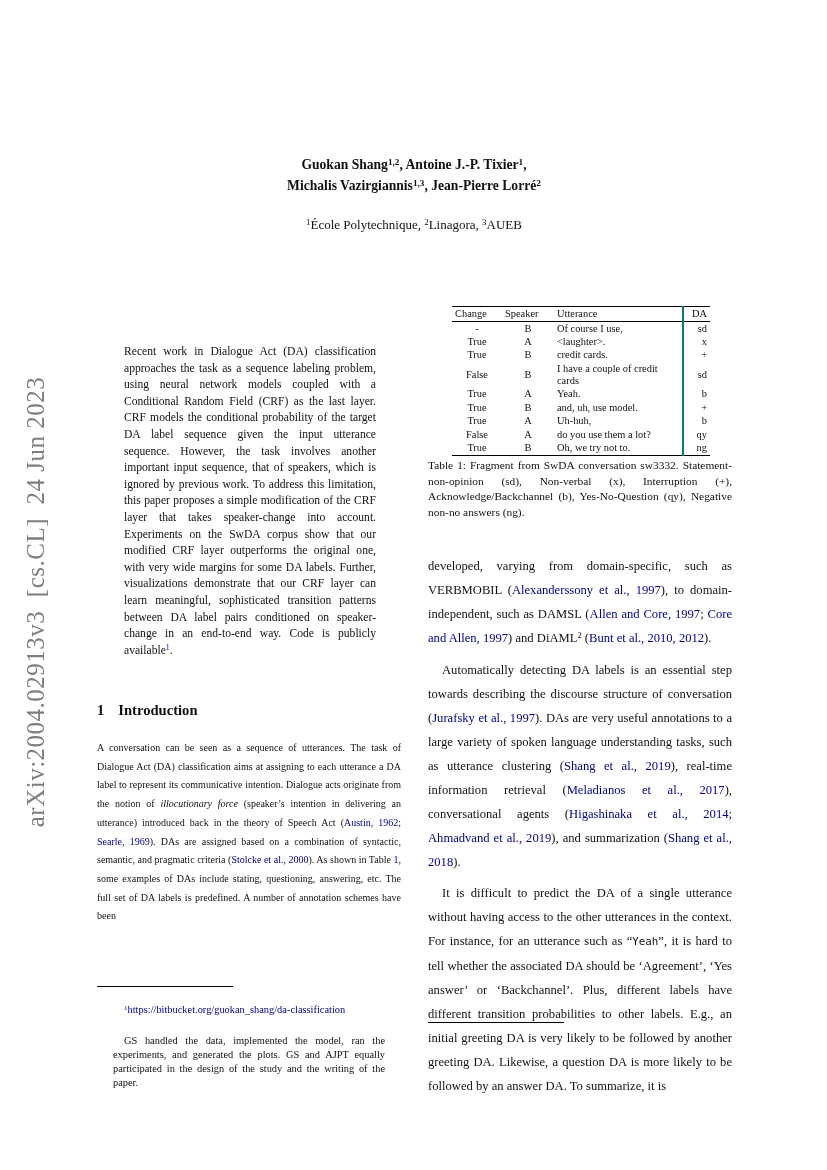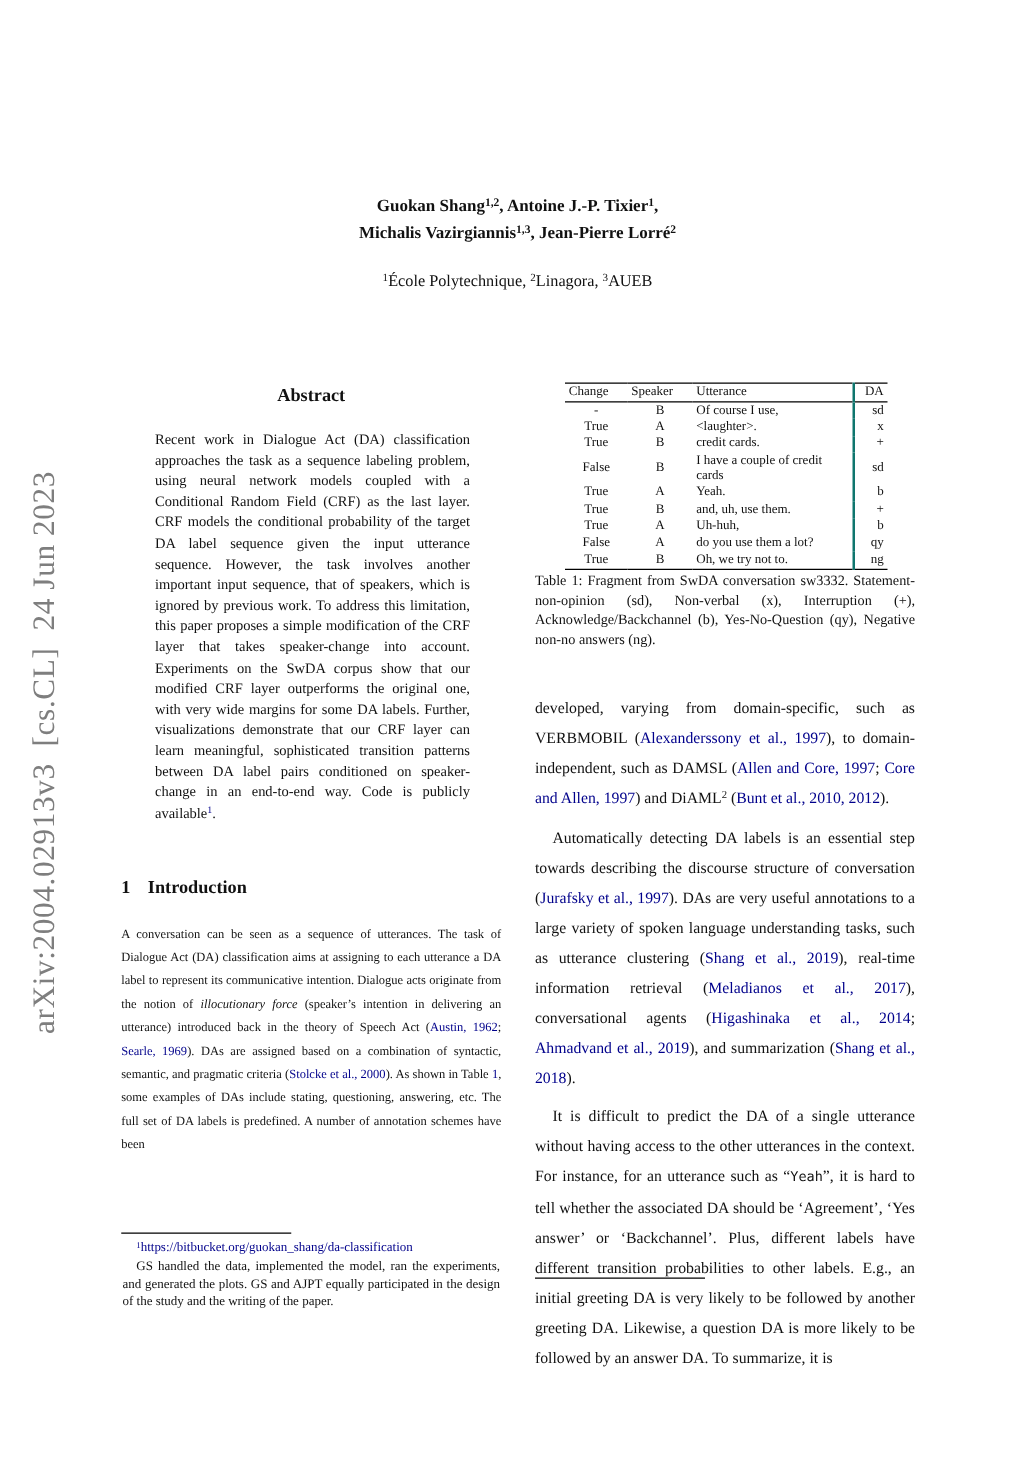--- a/index.html
+++ b/index.html
@@ -61,21 +61,21 @@
     font-size:10px;line-height:18.7px;text-align:justify;hyphens:auto;
   }
   
   .footnote{
     position:absolute;left:0;width:304px;
     font-size:10.4px;line-height:14px;text-align:justify;hyphens:auto;
   }
   .fn-left{top:986px;}
   .fn-right{top:1022px;}
   .fn-rule{width:136px;border-top:1px solid #000;margin-bottom:5px;}
-  .fn-para{margin:1px;text-indent:11px;}
+  .fn-para{margin:16px;text-indent:11px;}
   .fn-url{color:var(--link);word-break:break-all;}
   
   .table-wrap{position:absolute;top:306px;left:24px;width:258px;}
   table.datatable{
     border-collapse:collapse;width:100%;
     font-size:10.4px;
     border-top:1.6px solid #000;border-bottom:1.6px solid #000;
   }
   table.datatable th{
     font-weight:normal;text-align:left;
@@ -112,21 +112,20 @@
 
   <div class="watermark">arXiv:2004.02913v3  [cs.CL]  24 Jun 2023</div>
 
   <div class="authors">
     <div><span>Guokan Shang</span><span class="seg-sup">1,2</span><span>, Antoine J.-P. Tixier</span><span class="seg-sup">1</span><span>,</span></div>
     <div><span>Michalis Vazirgiannis</span><span class="seg-sup">1,3</span><span>, Jean-Pierre Lorré</span><span class="seg-sup">2</span></div>
   </div>
   <div class="affil"><span class="seg-sup">1</span><span>École Polytechnique, </span><span class="seg-sup">2</span><span>Linagora, </span><span class="seg-sup">3</span><span>AUEB</span></div>
 
   <div class="col col-left">
-    <div class="abstract-heading">Abstract</div>
     <div class="abstract-body"><span>Recent work in Dialogue Act (DA) classification approaches the task as a sequence labeling problem, using neural network models coupled with a Conditional Random Field (CRF) as the last layer. CRF models the conditional probability of the target DA label sequence given the input utterance sequence. However, the task involves another important input sequence, that of speakers, which is ignored by previous work. To address this limitation, this paper proposes a simple modification of the CRF layer that takes speaker-change into account. Experiments on the SwDA corpus show that our modified CRF layer outperforms the original one, with very wide margins for some DA labels. Further, visualizations demonstrate that our CRF layer can learn meaningful, sophisticated transition patterns between DA label pairs conditioned on speaker-change in an end-to-end way. Code is publicly available</span><span class="seg-suplink">1</span><span>.</span></div>
 
     <div class="section-heading">
       <span class="sec-num">1</span><span>Introduction</span>
     </div>
     <div class="intro-body"><span>A conversation can be seen as a sequence of utterances. The task of Dialogue Act (DA) classification aims at assigning to each utterance a DA label to represent its communicative intention. Dialogue acts originate from the notion of </span><span class="seg-italic">illocutionary force</span><span> (speaker’s intention in delivering an utterance) introduced back in the theory of Speech Act (</span><span class="seg-link">Austin, 1962</span><span>; </span><span class="seg-link">Searle, 1969</span><span>). DAs are assigned based on a combination of syntactic, semantic, and pragmatic criteria (</span><span class="seg-link">Stolcke et al., 2000</span><span>). As shown in Table </span><span class="seg-link">1</span><span>, some examples of DAs include stating, questioning, answering, etc. The full set of DA labels is predefined. A number of annotation schemes have been</span></div>
 
     <div class="footnote fn-left">
       <div class="fn-rule"></div>
       <p class="fn-para"><span class="seg-suplink">1</span><span class="seg-link">https://bitbucket.org/guokan_shang/da-classification</span></p>
@@ -172,21 +171,21 @@
             </tr>
             <tr>
               <td class="c-change">True</td>
               <td class="c-speaker">A</td>
               <td class="c-utt">Yeah.</td>
               <td class="c-da">b</td>
             </tr>
             <tr>
               <td class="c-change">True</td>
               <td class="c-speaker">B</td>
-              <td class="c-utt">and, uh, use them.</td>
+              <td class="c-utt">and, uh, use model.</td>
               <td class="c-da">+</td>
             </tr>
             <tr>
               <td class="c-change">True</td>
               <td class="c-speaker">A</td>
               <td class="c-utt">Uh-huh,</td>
               <td class="c-da">b</td>
             </tr>
             <tr>
               <td class="c-change">False</td>

